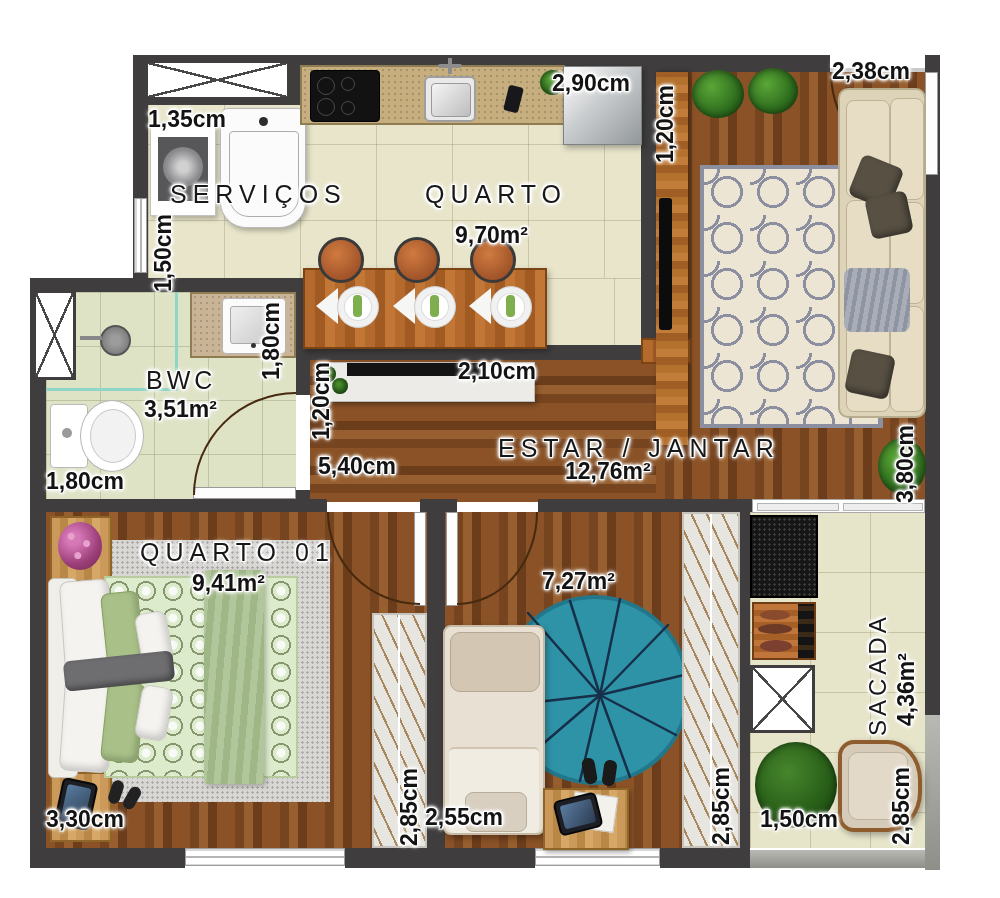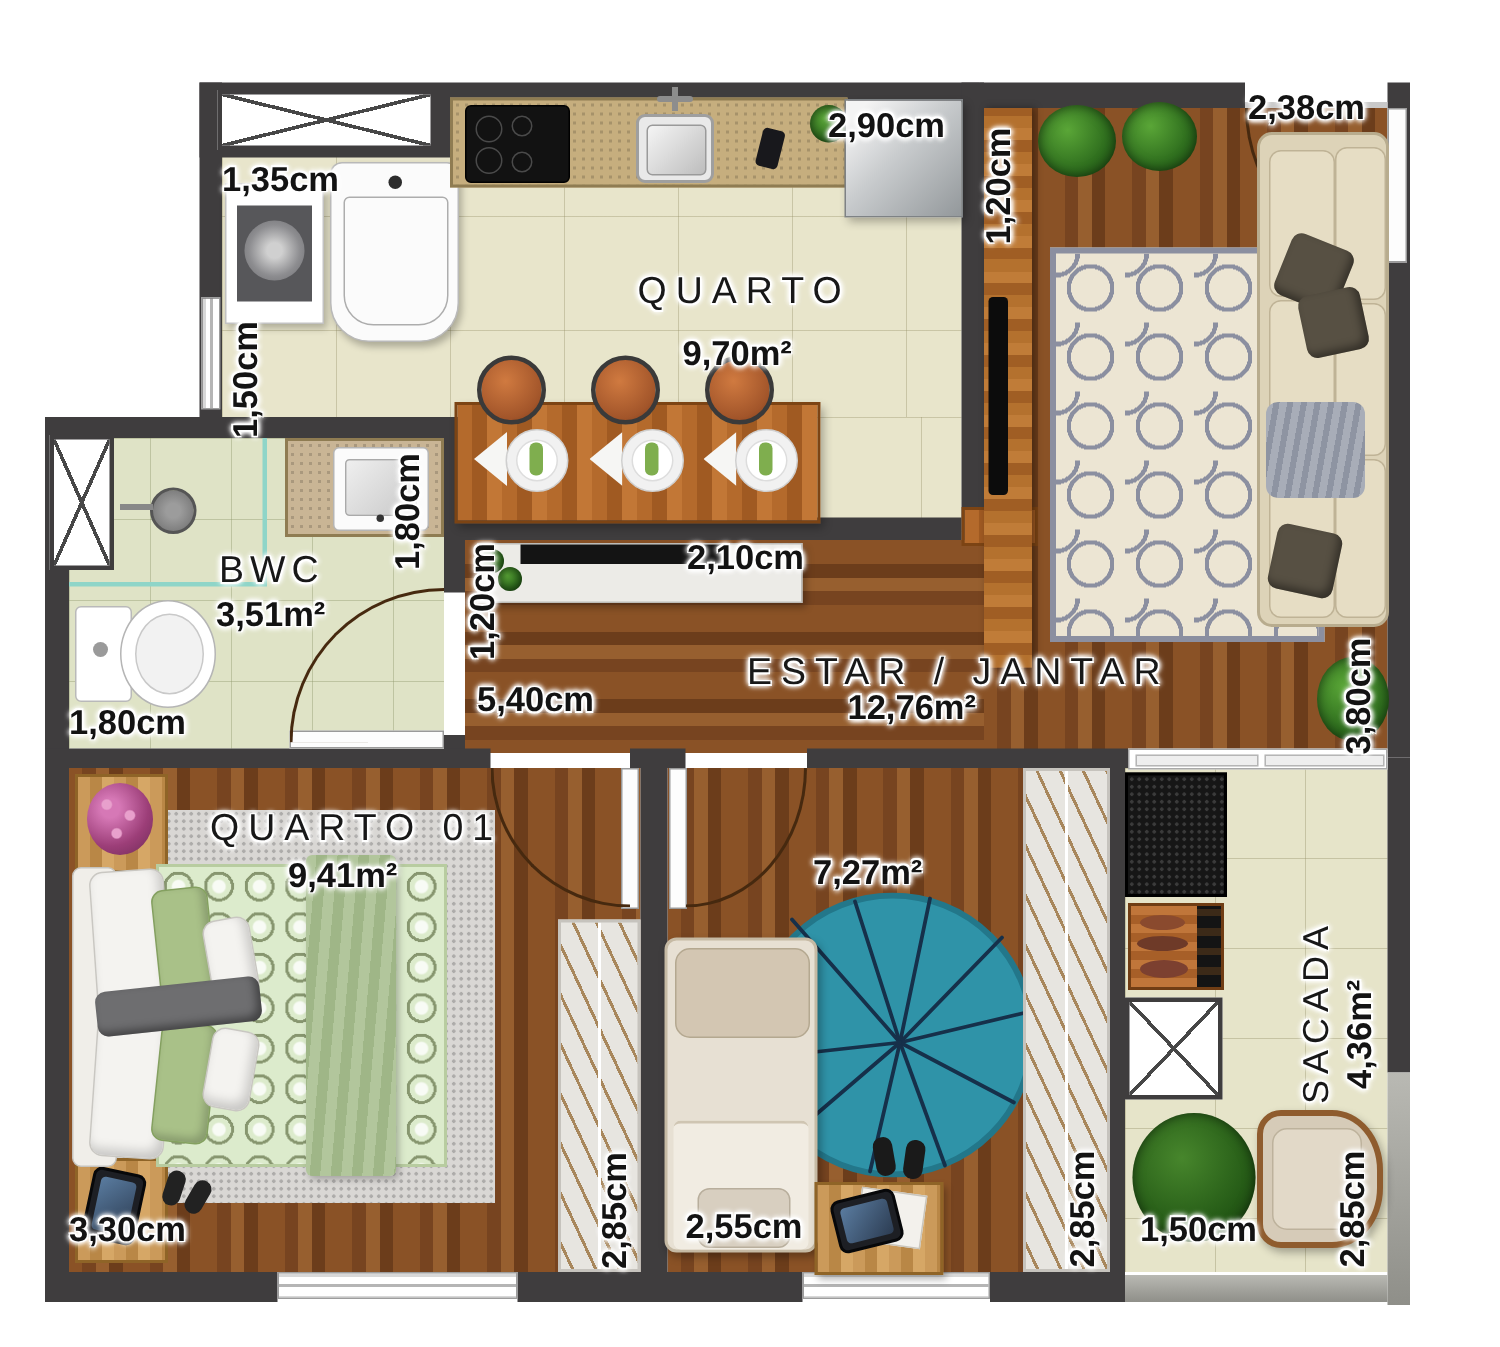--- a/index.html
+++ b/index.html
@@ -275,20 +275,21 @@
     <div class="abs" style="left:6px;top:6px;width:30px;height:10px;background:#8a4a2e;border-radius:50%;"></div>
     <div class="abs" style="left:4px;top:20px;width:34px;height:10px;background:#6e3a28;border-radius:50%;"></div>
     <div class="abs" style="left:6px;top:36px;width:32px;height:12px;background:#7c4030;border-radius:50%;"></div>
     <div class="abs" style="left:44px;top:0;width:16px;height:54px;background:repeating-linear-gradient(0deg,#141414 0 8px,#3c2a18 8px 13px);"></div>
   </div>
   <div class="abs plant" style="left:755px;top:742px;width:82px;height:86px;background:radial-gradient(circle at 40% 35%,#47862c,#265c17 60%,#153d0c);"></div>
   <div class="abs" style="left:838px;top:740px;width:84px;height:92px;background:#d6cbb8;border:4px solid #8f5c2e;border-radius:16px 34px 34px 16px / 16px 40px 40px 16px;box-sizing:border-box;box-shadow:2px 3px 6px rgba(0,0,0,.3);">
     <div class="abs" style="left:6px;top:8px;width:58px;height:66px;background:#e2d9c8;border:1px solid #bdb29c;border-radius:10px;"></div>
   </div>
 
+  <div class="room-name" style="left:170px;top:180px;">SERVIÇOS</div>
   <div class="room-name" style="left:425px;top:180px;">QUARTO</div>
   <div class="lbl" style="left:455px;top:210px;margin-top:12px;">9,70m²</div>
 
   <div class="room-name" style="left:498px;top:434px;">ESTAR / JANTAR</div>
   <div class="lbl" style="left:565px;top:458px;">12,76m²</div>
 
   <div class="room-name" style="left:146px;top:366px;letter-spacing:4px;">BWC</div>
   <div class="lbl" style="left:144px;top:396px;">3,51m²</div>
 
   <div class="room-name" style="left:140px;top:538px;">QUARTO 01</div>
@@ -305,18 +306,18 @@
   <div class="lbl vrot" style="left:652px;top:163px;">1,20cm</div>
   <div class="lbl" style="left:832px;top:58px;">2,38cm</div>
   <div class="lbl vrot" style="left:258px;top:380px;">1,80cm</div>
   <div class="lbl" style="left:46px;top:468px;">1,80cm</div>
   <div class="lbl vrot" style="left:308px;top:440px;">1,20cm</div>
   <div class="lbl" style="left:458px;top:358px;">2,10cm</div>
   <div class="lbl" style="left:318px;top:453px;">5,40cm</div>
   <div class="lbl vrot" style="left:892px;top:503px;">3,80cm</div>
   <div class="lbl" style="left:46px;top:806px;">3,30cm</div>
   <div class="lbl vrot" style="left:396px;top:846px;">2,85cm</div>
-  <div class="lbl" style="left:457px;top:804px;">2,55cm</div>
+  <div class="lbl" style="left:425px;top:804px;">2,55cm</div>
   <div class="lbl vrot" style="left:708px;top:845px;">2,85cm</div>
   <div class="lbl" style="left:760px;top:806px;">1,50cm</div>
   <div class="lbl vrot" style="left:888px;top:845px;">2,85cm</div>
 
 </div>
 
 </body></html>

